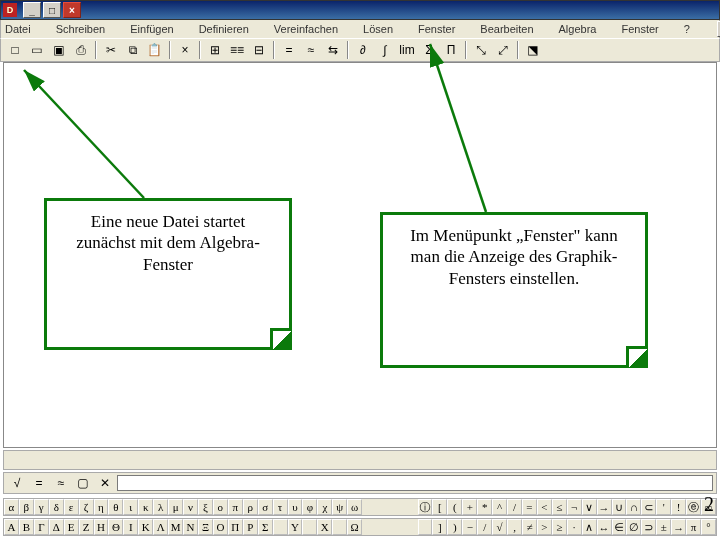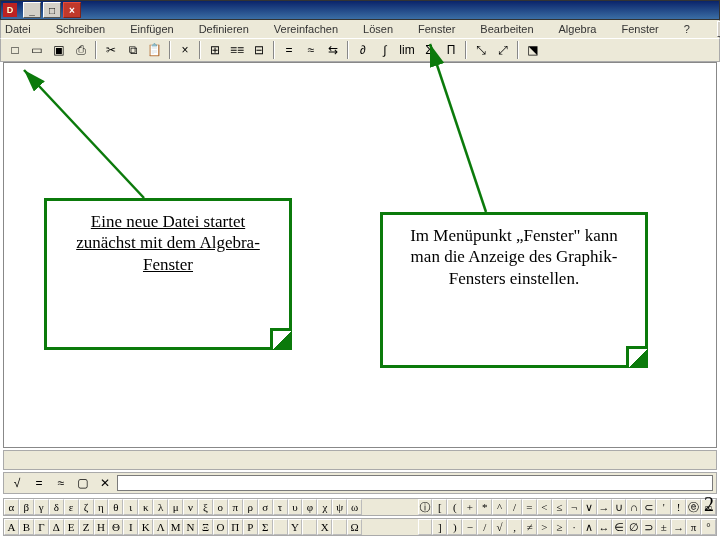--- a/index.html
+++ b/index.html
@@ -18,21 +18,21 @@
 
 .toolbar { background:#ece9d8; height:24px; display:flex; align-items:center; padding-left:4px; gap:2px; border:1px solid #aaa; border-top-color:#fff; }
 .tool { width:20px; height:20px; border:1px solid transparent; display:flex; align-items:center; justify-content:center; font-size:12px; cursor:pointer; }
 .sep { width:2px; height:18px; border-left:1px solid #888; border-right:1px solid #fff; margin:0 2px; }
 
 .workarea { position:absolute; top:62px; left:3px; right:3px; bottom:92px; background:#fff; border:1px solid #888; }
 
 
 .callout { position:absolute; background:#fff; border:3px solid #0b7a0b; padding:10px 12px; font-family:'Times New Roman', serif; font-size:17px; text-align:center; line-height:1.25; }
 .callout .fold { position:absolute; right:-3px; bottom:-3px; width:22px; height:22px; background:linear-gradient(135deg,#fff 48%, #0b7a0b 50%); border-top:3px solid #0b7a0b; border-left:3px solid #0b7a0b; }
-.callout1 { left:44px; top:198px; width:248px; height:152px;text-decoration:underline; }
+.callout1 { left:44px; top:198px; width:248px; height:152px; }
 .callout2 { left:380px; top:212px; width:268px; height:156px; }
 
 svg.arrows { position:absolute; top:0; left:0; width:720px; height:540px; pointer-events:none; }
 
 .status { position:absolute; left:3px; right:3px; bottom:70px; height:20px; background:#ece9d8; border:1px solid #aaa; }
 .inputrow { position:absolute; left:3px; right:3px; bottom:46px; height:22px; background:#ece9d8; border:1px solid #aaa; display:flex; align-items:center; padding:0 3px; gap:2px; }
 .inputrow .field { flex:1; height:16px; background:#fff; border:1px solid #7a7a7a; }
 .symrow { position:absolute; left:3px; right:3px; height:18px; display:flex; align-items:center; background:#ece9d8; border:1px solid #aaa; font-family:'Times New Roman', serif; }
 .symrow1 { bottom:24px; }
 .symrow2 { bottom:4px; }

